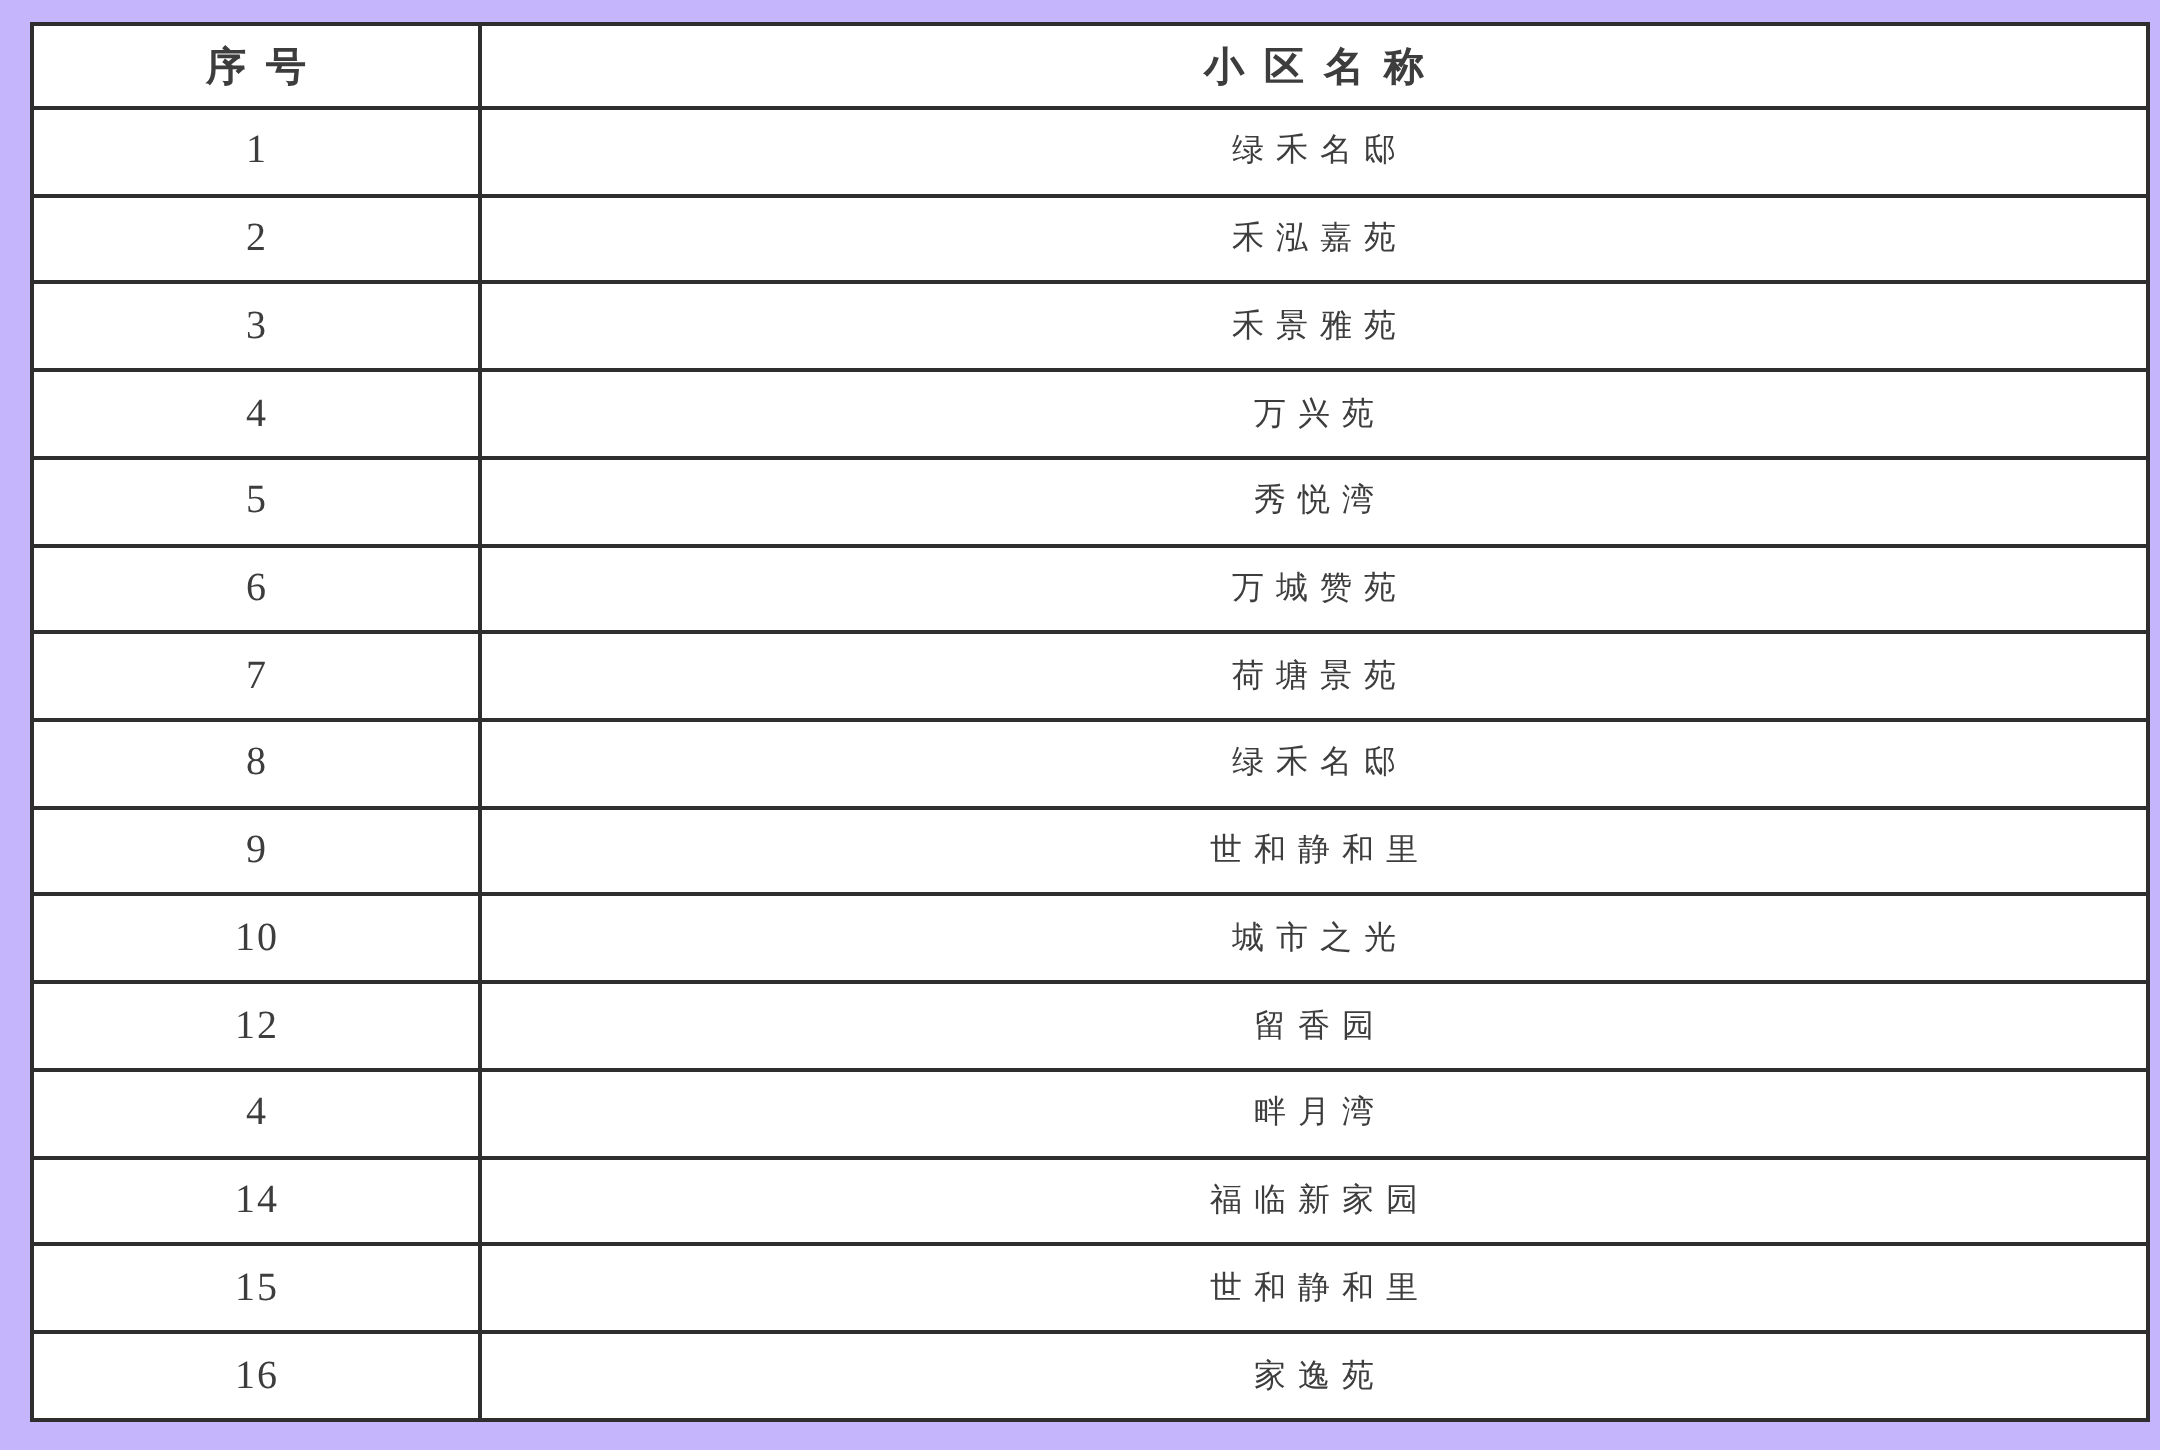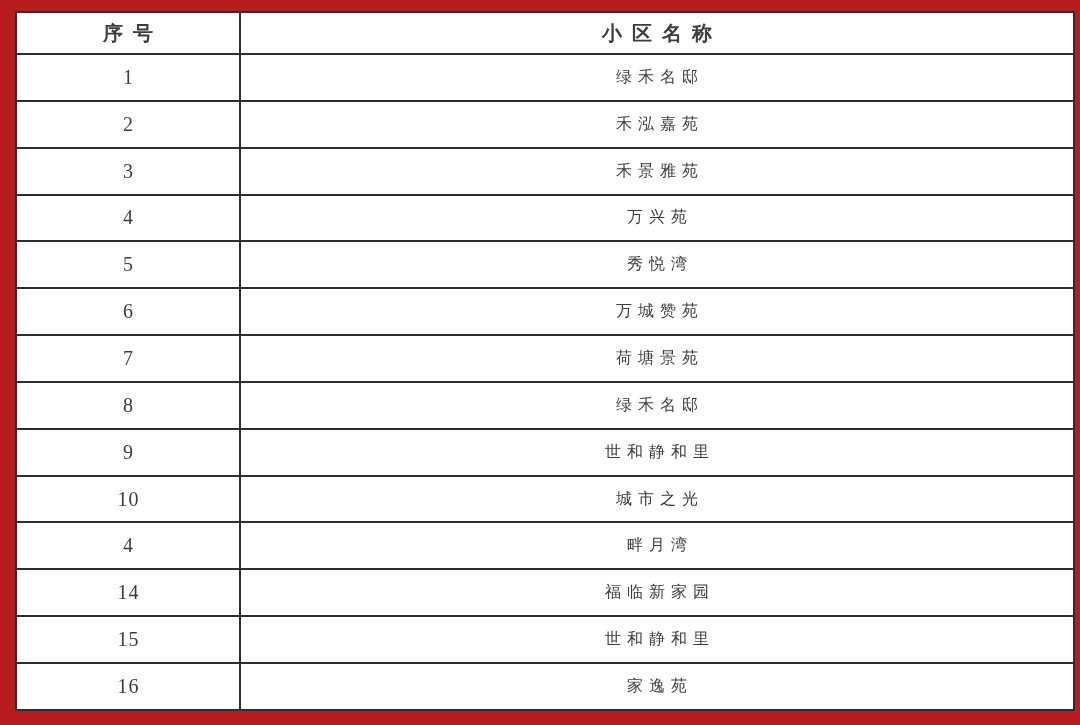--- a/index.html
+++ b/index.html
@@ -8,21 +8,21 @@
     background: #fdfdfd;
     width: 1080px;
     height: 725px;
     overflow: hidden;
     font-family: "Liberation Serif", "DejaVu Serif", serif;
   }
   .page {
     position: relative;
     width: 1080px;
     height: 725px;
-    background: #b91c1c;
+    background: #c4b5fd;
   }
   table.community-table {
     position: absolute;
     left: 15px;
     top: 11px;
     width: 1058px;
     height: 700px;
     border-collapse: collapse;
     table-layout: fixed;
     background: #ffffff;
@@ -109,20 +109,24 @@
       </tr>
       <tr>
         <td class="index-cell">9</td>
         <td>世和静和里</td>
       </tr>
       <tr>
         <td class="index-cell">10</td>
         <td>城市之光</td>
       </tr>
       <tr>
+        <td class="index-cell">12</td>
+        <td>留香园</td>
+      </tr>
+      <tr>
         <td class="index-cell">4</td>
         <td>畔月湾</td>
       </tr>
       <tr>
         <td class="index-cell">14</td>
         <td>福临新家园</td>
       </tr>
       <tr>
         <td class="index-cell">15</td>
         <td>世和静和里</td>

